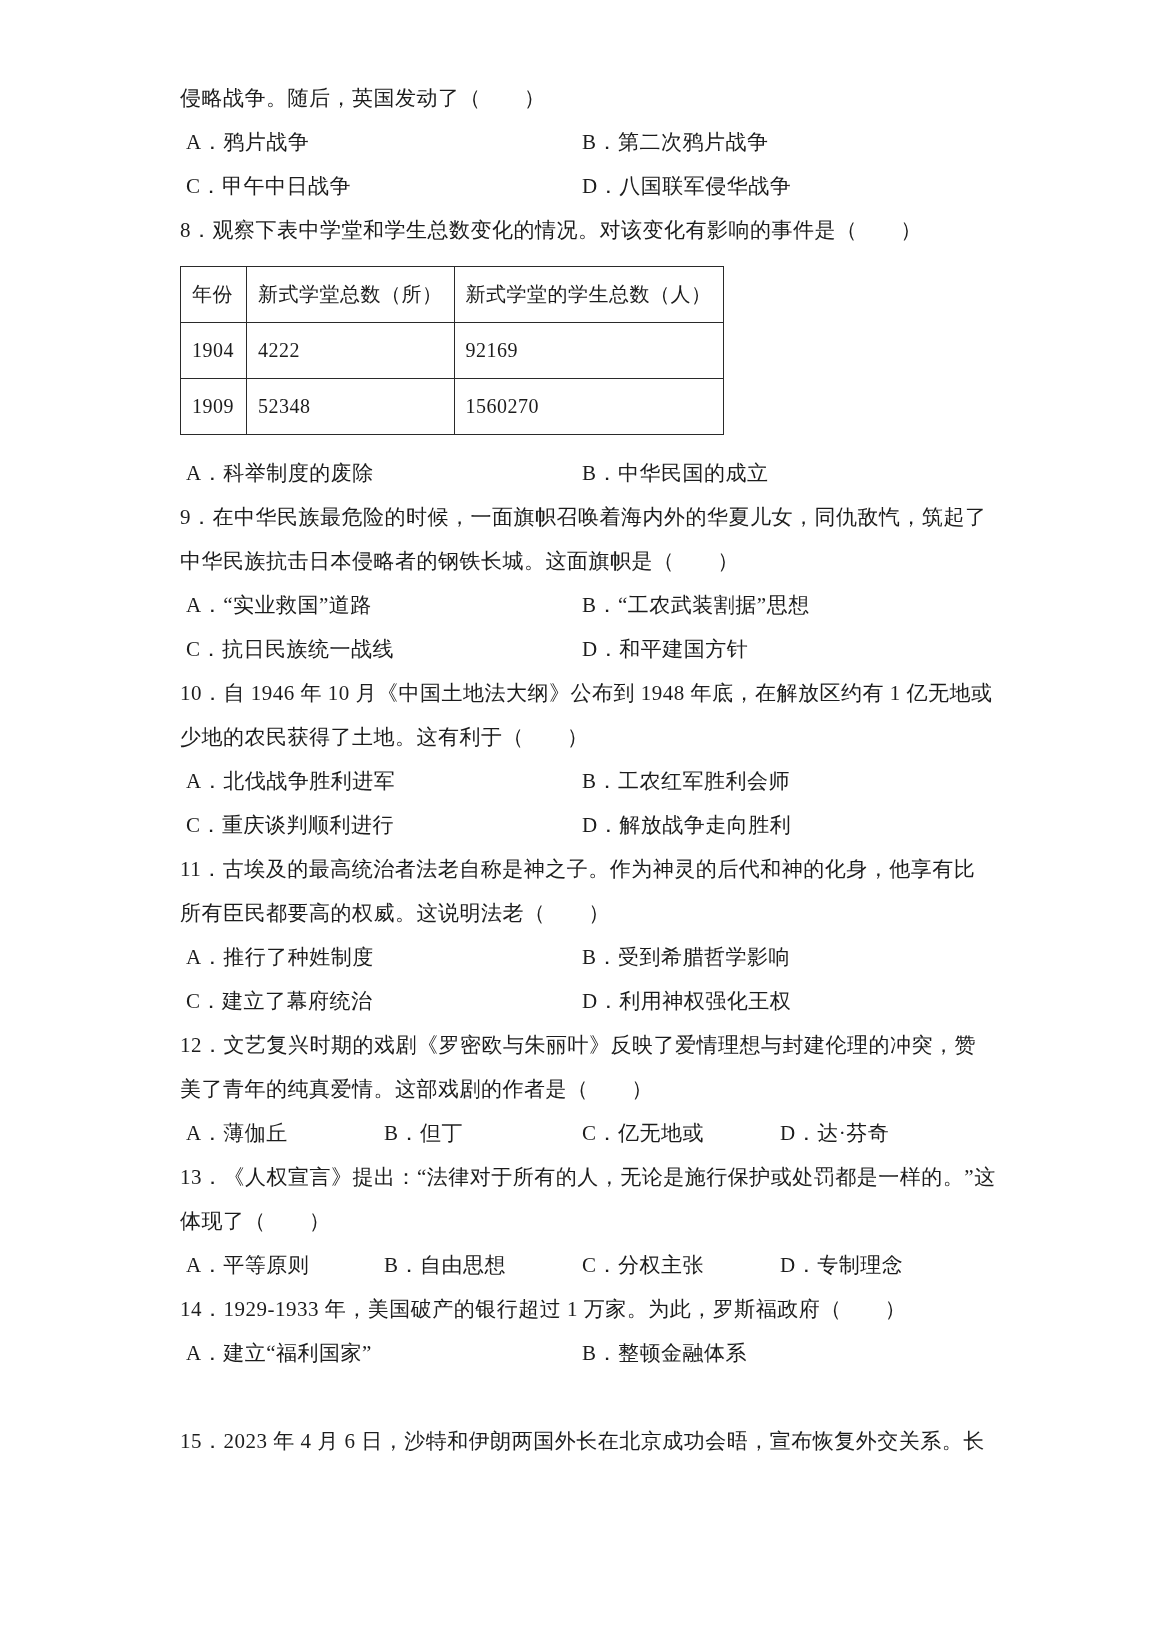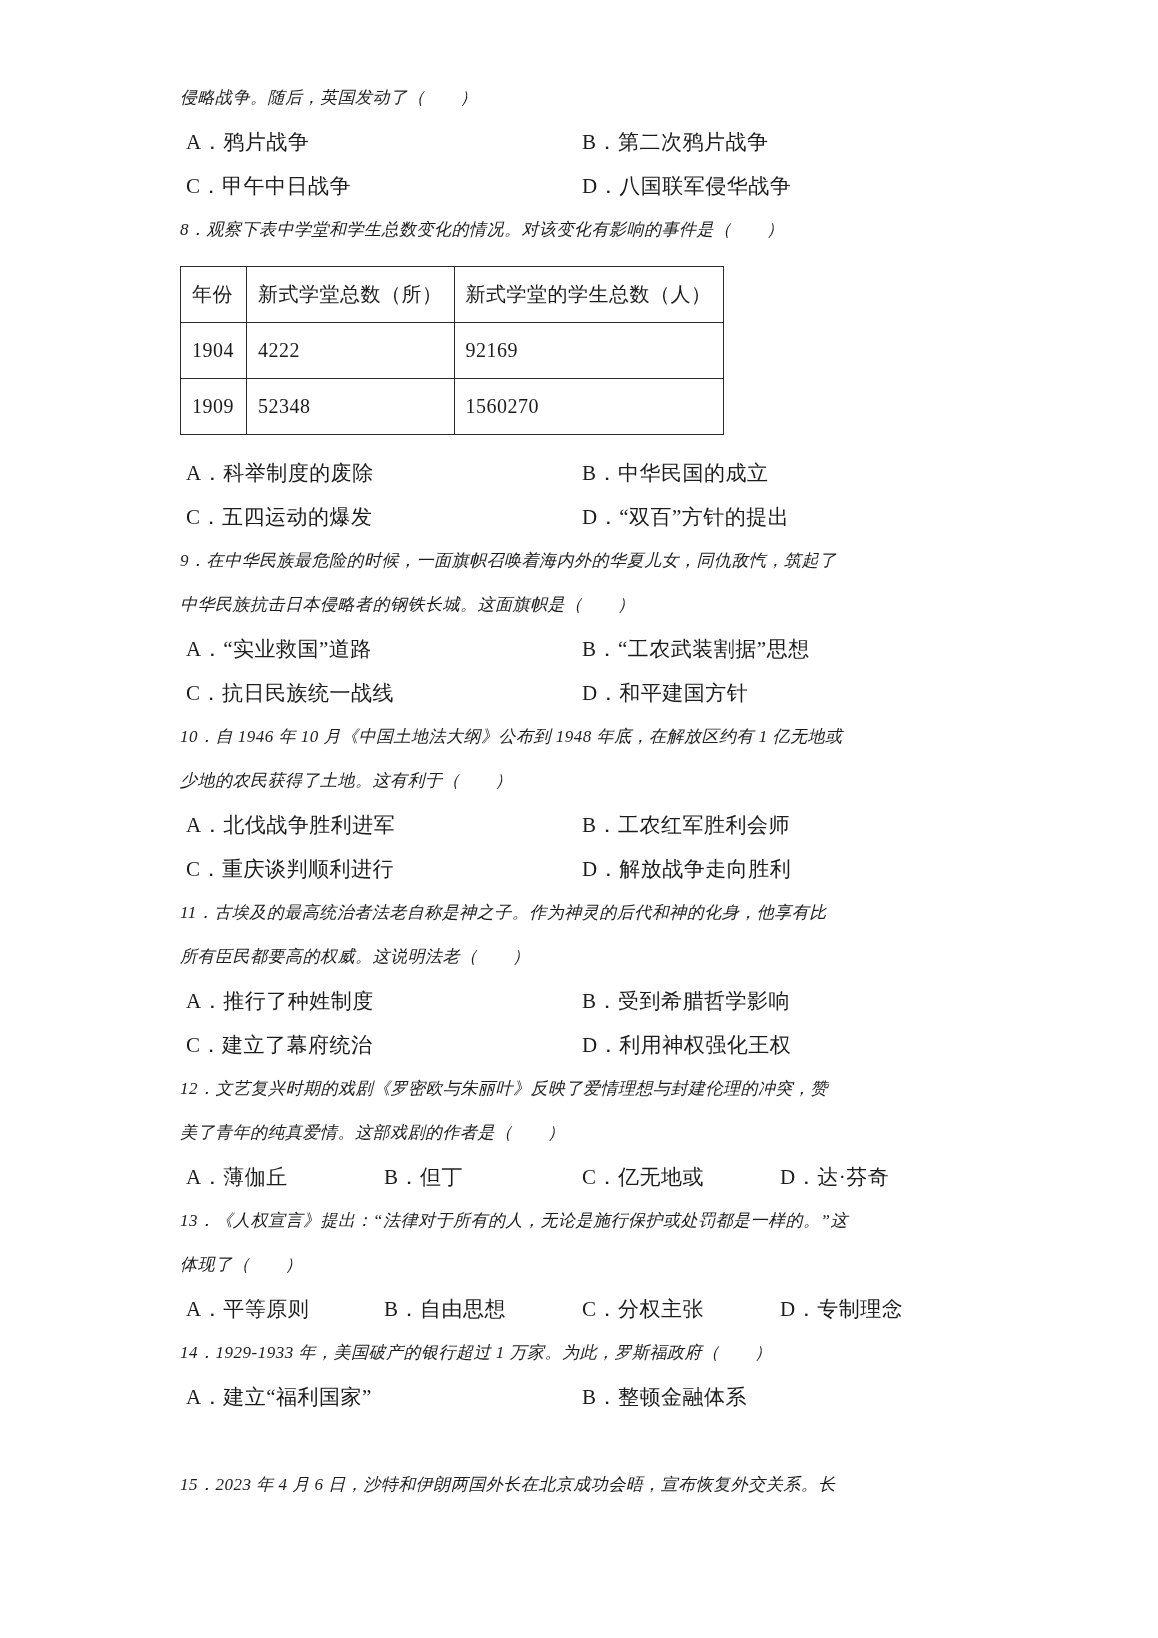--- a/index.html
+++ b/index.html
@@ -9,25 +9,24 @@
     font-family:"Liberation Serif","DejaVu Serif",serif;
     color:#1c1c1c;
   }
   .page {
     position:relative;
     width:1158px; height:1638px;
     background:#ffffff;
     padding:76px 180px 0 180px;
   }
   .line {
-    font-size:17px;
+    font-size:21px;
     height:44px; line-height:44px;
     white-space:nowrap;
     letter-spacing:0.5px;
-    font-style:italic;
   }
   .opt-row {
     display:flex;
     height:44px; line-height:44px;
     font-size:21px;
     padding-left:6px;
     letter-spacing:0.5px;
   }
   .opt-row.cols-2 > div { width:50%; white-space:nowrap; }
   .opt-row.cols-4 > div { width:25%; white-space:nowrap; }
@@ -87,24 +86,20 @@
         <tr>
           <td>1909</td>
           <td>52348</td>
           <td>1560270</td>
         </tr>
       </tbody>
     </table>
     <div class="opt-row cols-2">
       <div>A．科举制度的废除</div>
       <div>B．中华民国的成立</div>
-    </div>
-    <div class="opt-row cols-2">
-      <div>C．五四运动的爆发</div>
-      <div>D．“双百”方针的提出</div>
     </div>
   </section>
 
   <section>
     <div class="line">9．在中华民族最危险的时候，一面旗帜召唤着海内外的华夏儿女，同仇敌忾，筑起了</div>
     <div class="line">中华民族抗击日本侵略者的钢铁长城。这面旗帜是（　　）</div>
     <div class="opt-row cols-2">
       <div>A．“实业救国”道路</div>
       <div>B．“工农武装割据”思想</div>
     </div>

